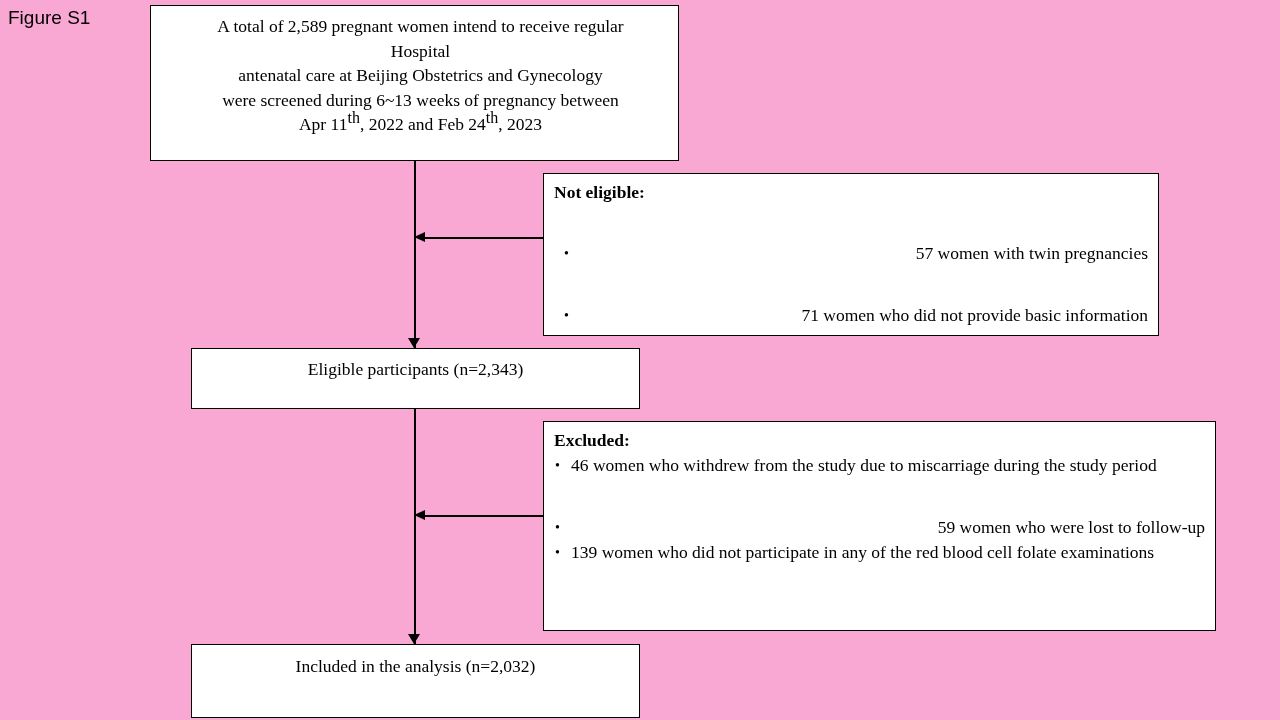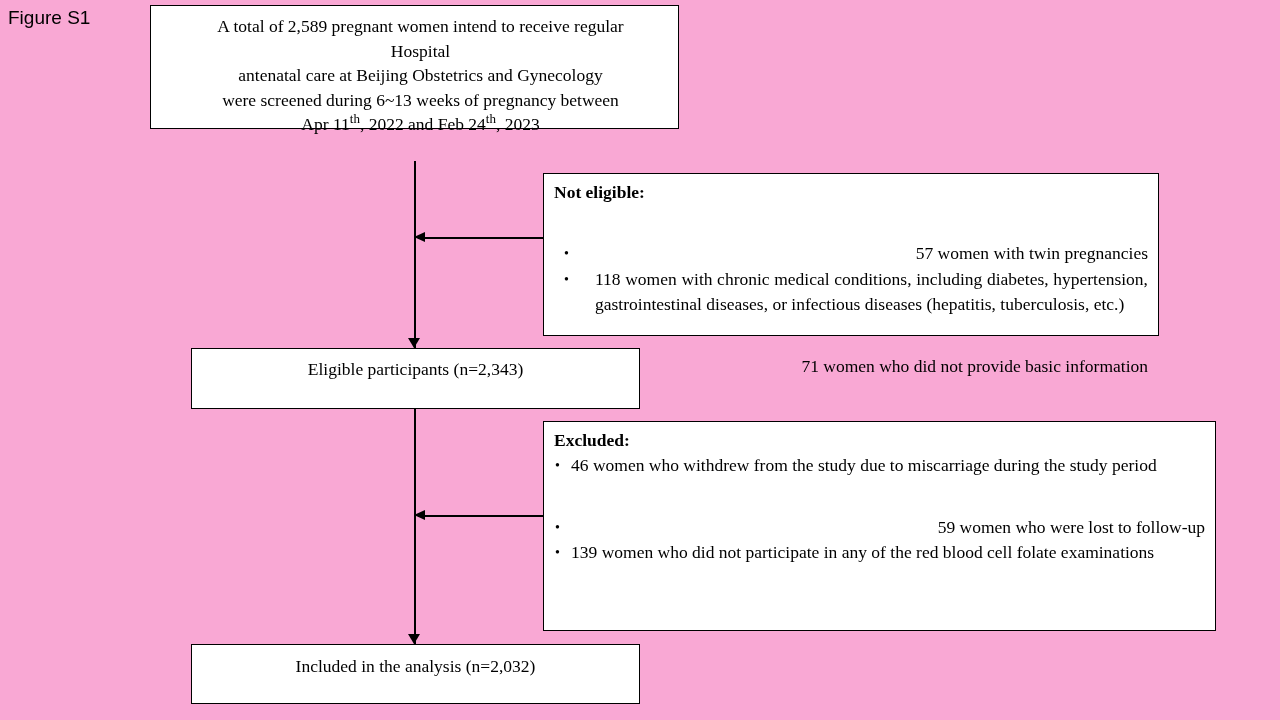--- a/index.html
+++ b/index.html
@@ -42,29 +42,29 @@
   .box-inner {
     font-size: 17.5px;
     line-height: 24.5px;
   }
 
   
   #box-screened {
     left: 150px;
     top: 5px;
     width: 529px;
-    height: 124px;
+    height: 156px;
     padding: 8px 10px 0 22px;
   }
   #box-screened .line {
     display: block;
     white-space: nowrap;
   }
   sup.ord {
-    font-size: 13px;
+    font-size: 16px;
     vertical-align: super;
     line-height: 0;
   }
 
   
   #box-not-eligible {
     left: 543px;
     top: 173px;
     width: 616px;
     height: 163px;
@@ -84,21 +84,21 @@
     top: 421px;
     width: 673px;
     height: 210px;
     padding: 6px 10px 4px 10px;
   }
   
   #box-included {
     left: 191px;
     top: 644px;
     width: 449px;
-    height: 60px;
+    height: 74px;
     padding-top: 9px;
   }
 
   .head {
     font-weight: bold;
     font-size: 17.5px;
     line-height: 25px;
     display: block;
     margin-bottom: 0px;
   }
@@ -200,21 +200,20 @@
 
   <div class="vline" id="conn1-v"></div>
   <div class="arrow-down" id="conn1-a"></div>
   <div class="hline" id="conn1-h"></div>
   <div class="arrow-left" id="conn1-ha"></div>
 
   <div class="box" id="box-not-eligible">
     <span class="head">Not eligible:</span>
     <ul class="bullets">
       <li class="nojustify">57 women with twin pregnancies</li>
-      <li>118 women with chronic medical conditions, including diabetes, hypertension, gastrointestinal diseases, or infectious diseases (hepatitis, tuberculosis, etc.)</li>
       <li class="nojustify">71 women who did not provide basic information</li>
     </ul>
   </div>
 
   <div class="box box-center box-inner" id="box-eligible">
     <span class="line">Eligible participants</span>
     <span class="line">(n=2,343)</span>
   </div>
 
   <div class="vline" id="conn2-v"></div>

